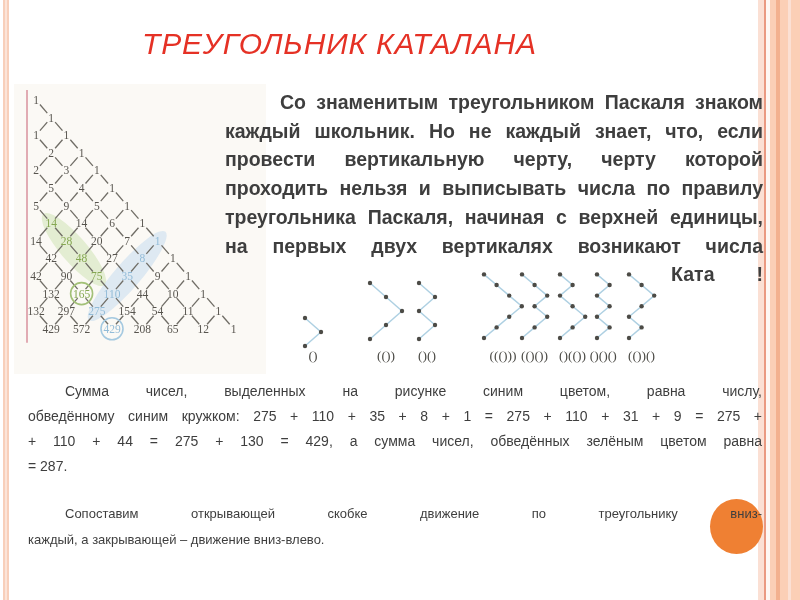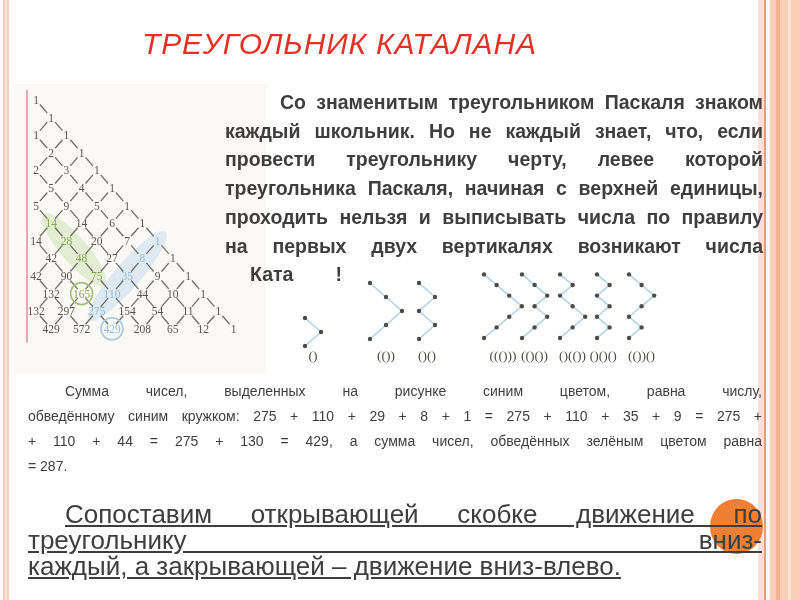--- a/index.html
+++ b/index.html
@@ -40,35 +40,35 @@
   #triangle-svg{display:block;width:252px;height:290px;}
 
   .intro{
     position:absolute;left:225px;top:88px;width:538px;
     font-size:19.5px;line-height:28.7px;color:var(--text);z-index:2;font-weight:bold;
   }
   .jline{text-align:justify;text-align-last:justify;}
   .jline.plain{text-align-last:left;}
   .intro .jline.indent{text-indent:55px;}
   .sum-para .jline.indent,.move-para .jline.indent{text-indent:37px;}
-  .tail-line{white-space:nowrap;}
+  .tail-line{white-space:nowrap;text-align:right;}
   .tail-word{margin-left:25px;}
   .tail-mark{margin-left:42px;}
 
   .figure-paths{
     position:absolute;left:293px;top:264px;width:400px;height:104px;z-index:2;
   }
 
   .sum-para{
     position:absolute;left:28px;top:379px;width:734px;
     font-size:14px;line-height:25px;color:var(--text);z-index:2;
   }
   .move-para{
     position:absolute;left:28px;top:501px;width:734px;
-    font-size:26px;line-height:26px;color:var(--text);z-index:2;text-decoration:underline;
+    font-size:13px;line-height:26px;color:var(--text);z-index:2;
   }
 
   .orange-dot{
     position:absolute;left:710px;top:499px;width:53px;height:55px;
     border-radius:50%;background:var(--orange_circle);z-index:1;
   }
 </style>
 </head>
 <body>
 
@@ -235,23 +235,23 @@
         <text x="158.79999999999998" y="248.8" fill="#57544e" text-anchor="middle" font-size="11.5" font-family="&quot;Liberation Serif&quot;, serif">65</text>
         <text x="189.2" y="248.8" fill="#57544e" text-anchor="middle" font-size="11.5" font-family="&quot;Liberation Serif&quot;, serif">12</text>
         <text x="219.6" y="248.8" fill="#57544e" text-anchor="middle" font-size="11.5" font-family="&quot;Liberation Serif&quot;, serif">1</text>
       </svg>
   </div>
 
   <div class="intro">
     <div>
         <div class="jline indent">Со знаменитым треугольником Паскаля знаком</div>
         <div class="jline">каждый школьник. Но не каждый знает, что, если</div>
-        <div class="jline">провести треугольнику черту, левее которой</div>
+        <div class="jline">провести вертикальную черту, черту которой</div>
+        <div class="jline">проходить нельзя и выписывать числа по правилу</div>
         <div class="jline">треугольника Паскаля, начиная с верхней единицы,</div>
-        <div class="jline">проходить нельзя и выписывать числа по правилу</div>
         <div class="jline">на первых двух вертикалях возникают числа</div>
       </div>
     <div class="tail-line">
       <span class="tail-word">Ката</span><span class="tail-mark">!</span>
     </div>
   </div>
 
   <svg id="paths-svg" class="figure-paths" viewBox="0 0 400 104">
       <g>
         <line x1="12" y1="54" x2="28" y2="68" stroke="#aed0e2" stroke-width="1.5"></line>
@@ -362,21 +362,21 @@
         <circle cx="348.6" cy="42.2" r="2.2" fill="#4c4b46"></circle>
         <circle cx="336" cy="52.800000000000004" r="2.2" fill="#4c4b46"></circle>
         <circle cx="348.6" cy="63.400000000000006" r="2.2" fill="#4c4b46"></circle>
         <circle cx="336" cy="74" r="2.2" fill="#4c4b46"></circle>
         <text x="348.6" y="96" text-anchor="middle" font-size="13.5" font-family="&quot;Liberation Serif&quot;, serif" fill="#4c4b46">(())()</text>
       </g>
     </svg>
 
   <div class="sum-para">
       <div class="jline indent">Сумма чисел, выделенных на рисунке синим цветом, равна числу,</div>
-      <div class="jline">обведённому синим кружком: 275 + 110 + 29 + 8 + 1 = 275 + 110 + 35 + 9 = 275 +</div>
+      <div class="jline">обведённому синим кружком: 275 + 110 + 35 + 8 + 1 = 275 + 110 + 31 + 9 = 275 +</div>
       <div class="jline">+ 110 + 44 = 275 + 130 = 429, а сумма чисел, обведённых зелёным цветом равна</div>
       <div class="jline plain">= 287.</div>
     </div>
   <div class="move-para">
       <div class="jline indent">Сопоставим открывающей скобке движение по треугольнику вниз-</div>
       <div class="jline plain">каждый, а закрывающей – движение вниз-влево.</div>
     </div>
 </div>
 
 </body></html>

